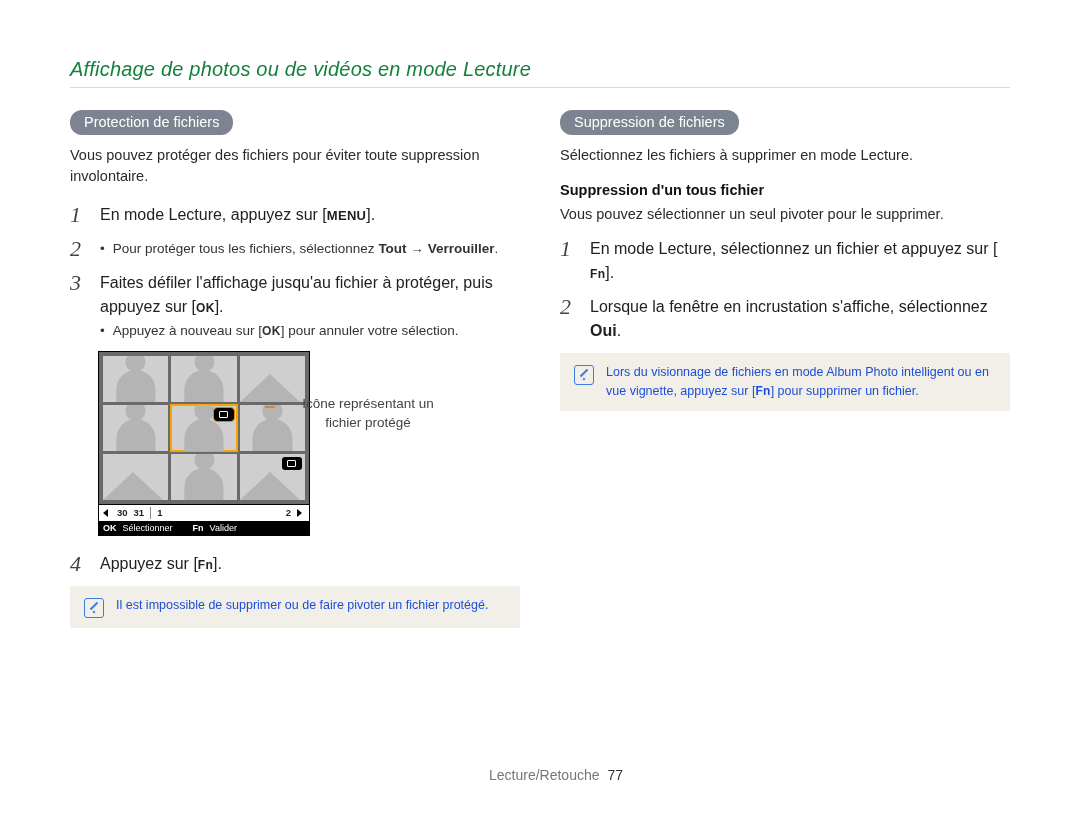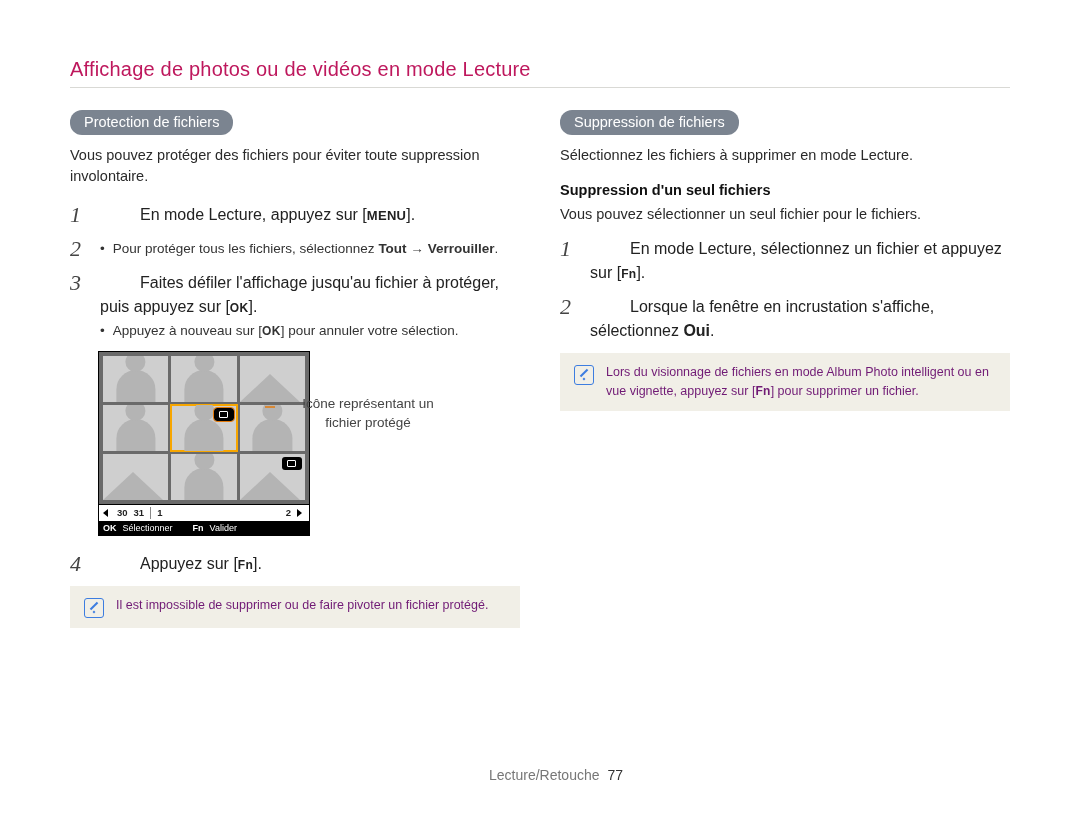--- a/index.html
+++ b/index.html
@@ -13,24 +13,25 @@
   }
   .page {
     position: relative;
     box-sizing: border-box;
     width: 1080px;
     height: 815px;
     padding: 58px 70px 40px 70px;
   }
   .header {
     font-size: 20px;
-    color: #be185d;
+    color: #15803d;
     letter-spacing: 0.2px;
     margin-bottom: 6px;
     font-weight: 300;
+    font-style: italic;
   }
   .rule {
     border: none;
     border-top: 1px solid #d9d9d5;
     margin: 0 0 22px 0;
   }
   .columns {
     display: flex;
     gap: 40px;
   }
@@ -81,21 +82,20 @@
     min-width: 18px;
     flex-shrink: 0;
   }
   .step .body {
     flex: 1;
     font-size: 16px;
     color: #222;
   }
   .step .body .main-line {
     margin-bottom: 4px;
-    margin-left: 40px;
   }
   .step .sub-bullet {
     font-size: 13.5px;
     color: #333;
     margin-top: 2px;
     line-height: 1.45;
     display: flex;
     gap: 8px;
   }
   .step .sub-bullet::before {
@@ -158,21 +158,21 @@
     left: 50%;
     transform: translateX(-50%) rotate(45deg);
     width: 2px;
     background: #3d7de0;
   }
   .note .note-icon::before { top: 2px; height: 10px; }
   .note .note-icon::after { top: 12px; height: 2px; }
   .note .note-text {
     font-size: 12.5px;
     line-height: 1.5;
-    color: #701a75;
+    color: #1d4ed8;
   }
 
   
   .illus {
     display: flex;
     gap: 18px;
     align-items: flex-start;
     margin: 10px 0 16px 28px;
   }
   .screen-wrap {
@@ -453,22 +453,22 @@
         <div class="note-icon"></div>
         <div class="note-text">Il est impossible de supprimer ou de faire pivoter un fichier protégé.</div>
       </div>
 
     </div>
 
     <div class="col">
       <div class="section-pill">Suppression de fichiers</div>
       <div class="intro">Sélectionnez les fichiers à supprimer en mode Lecture.</div>
 
-      <div class="sub-heading">Suppression d'un seul fichiers</div>
-      <div class="intro" style="margin-bottom:12px">Vous pouvez sélectionner un seul fichier pour le fichiers.</div>
+      <div class="sub-heading">Suppression d'un tous fichier</div>
+      <div class="intro" style="margin-bottom:12px">Vous pouvez sélectionner un seul pivoter pour le supprimer.</div>
 
       <ol class="steps">
         <li class="step">
           <span class="num">1</span>
           <span class="body">
             <span class="main-line">
               <span>En mode Lecture, sélectionnez un fichier et appuyez sur [</span><span class="keycap fn">Fn</span><span>].</span>
             </span>
           </span>
         </li>

